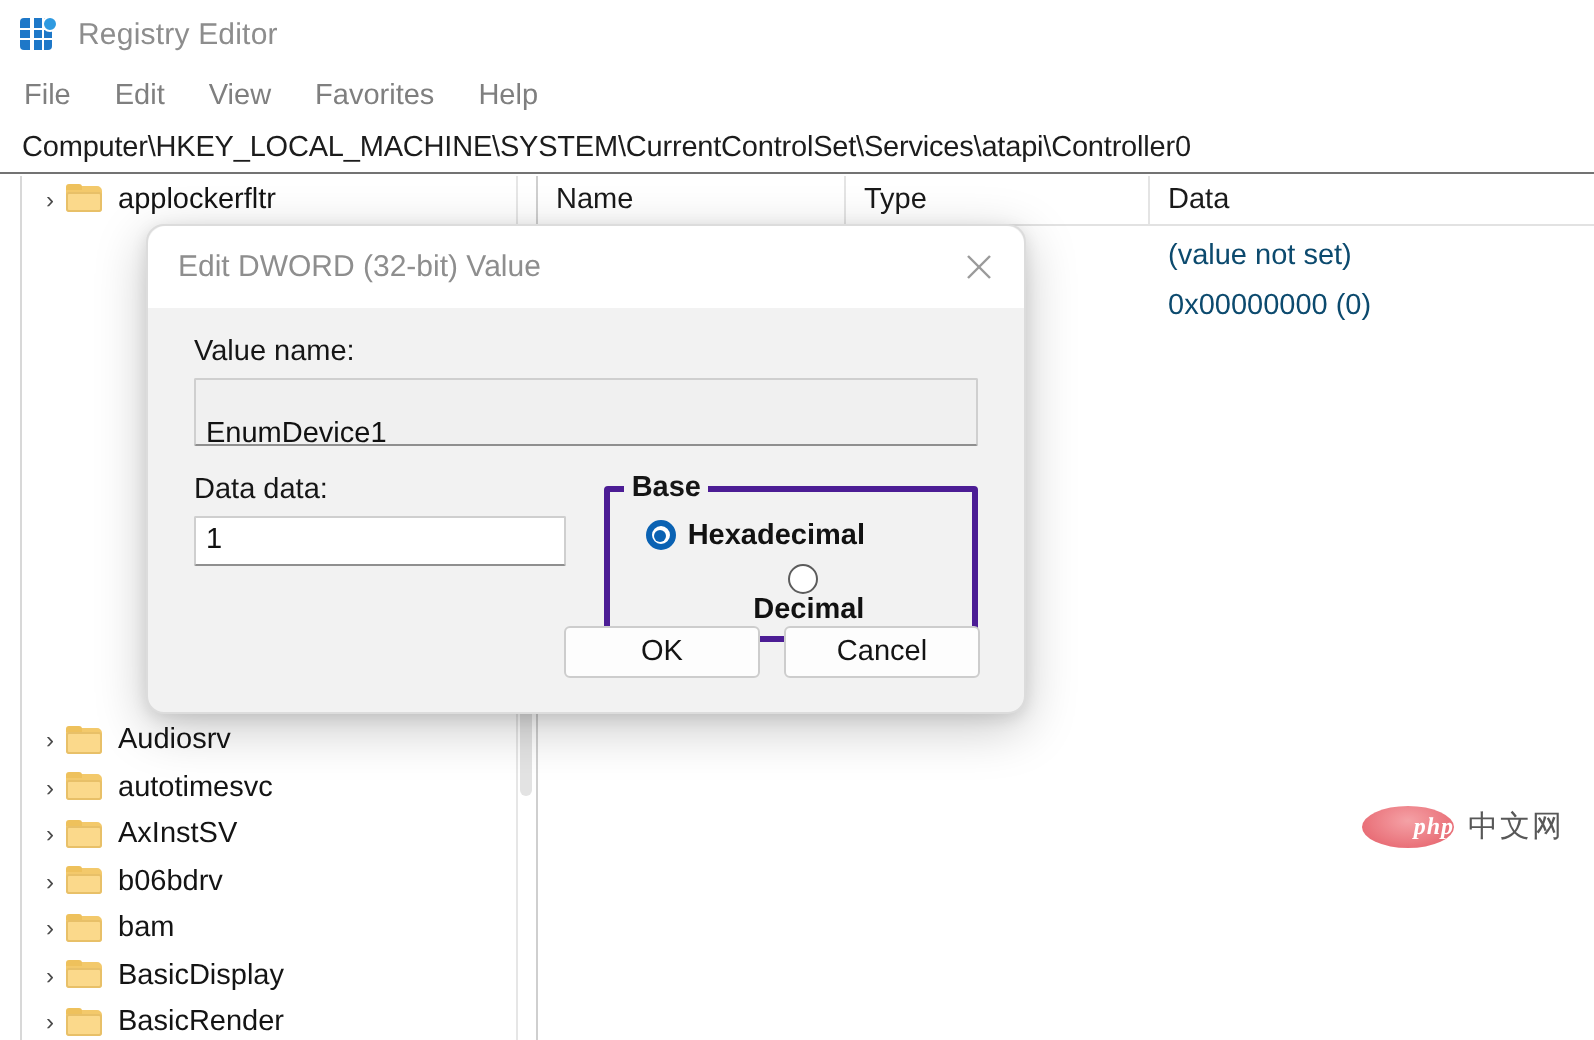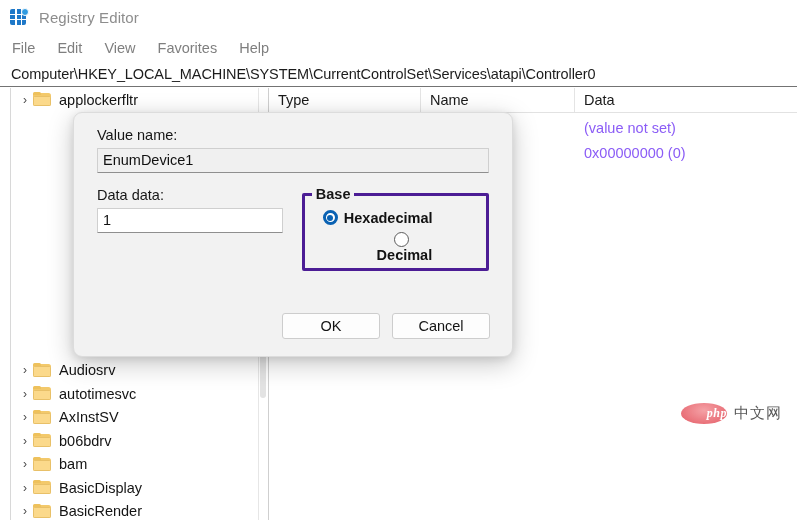--- a/index.html
+++ b/index.html
@@ -238,21 +238,21 @@
   }
   .col-name { width: 154px; border-right: 1px solid #e4e4e4; }
   .col-type { width: 152px; border-right: 1px solid #e4e4e4; }
   .col-data { flex: 1 1 auto; }
 
   .list-row {
     display: flex;
     align-items: center;
     height: 25px;
     font-size: 14.5px;
-    color: #8b5cf6;
+    color: #0c4a6e;
     white-space: nowrap;
   }
   .cell { box-sizing: border-box; padding-left: 9px; overflow: hidden; }
   .cell-name { width: 154px; }
   .cell-type { width: 152px; }
   .cell-data { flex: 1 1 auto; }
 
   
   .dialog {
     position: absolute;
@@ -303,21 +303,21 @@
   }
   .txt {
     box-sizing: border-box;
     width: 392px;
     height: 25px;
     border: 1px solid #cfcfcf;
     border-bottom-color: #8f8f8f;
     background: #f0f0f0;
     font-size: 14.5px;
     color: #111111;
-    padding: 0 5px;
+    padding: 16px 5px;
     line-height: 23px;
     font-family: "Liberation Sans", sans-serif;
     border-radius: 1px;
   }
   .row2 {
     display: flex;
     align-items: flex-start;
     margin-top: 0;
   }
   .col-left { width: 208px; }
@@ -553,38 +553,47 @@
 
     </div>
 
     <div class="tree-scrollbar">
       <div class="thumb"></div>
     </div>
     <div class="pane-divider"></div>
 
     <div class="list-pane">
       <div class="list-header">
+        <div class="col col-name">Name</div>
         <div class="col col-type">Type</div>
-        <div class="col col-name">Name</div>
         <div class="col col-data">Data</div>
       </div>
       <div class="list-row" style="margin-top:2px;">
         <div class="cell cell-name"></div>
         <div class="cell cell-type"></div>
         <div class="cell cell-data">(value not set)</div>
       </div>
       <div class="list-row">
         <div class="cell cell-name"></div>
         <div class="cell cell-type" style="padding-left:64px;">D</div>
         <div class="cell cell-data">0x00000000 (0)</div>
       </div>
     </div>
   </div>
 
   <div class="dialog">
+    <div class="dlg-titlebar">
+      <div class="dlg-title">Edit DWORD (32-bit) Value</div>
+      <div class="dlg-close">
+        <svg width="13" height="13" viewBox="0 0 13 13" aria-hidden="true">
+          <line x1="1" y1="1" x2="12" y2="12" stroke="#9a9a9a" stroke-width="1.2"></line>
+          <line x1="12" y1="1" x2="1" y2="12" stroke="#9a9a9a" stroke-width="1.2"></line>
+        </svg>
+      </div>
+    </div>
 
     <div class="dlg-body">
       <div class="field-label">Value name:</div>
       <div class="txt">EnumDevice1</div>
 
       <div class="row2">
         <div class="col-left">
           <div class="field-label">Data data:</div>
           <div class="txt-data">1</div>
         </div>

